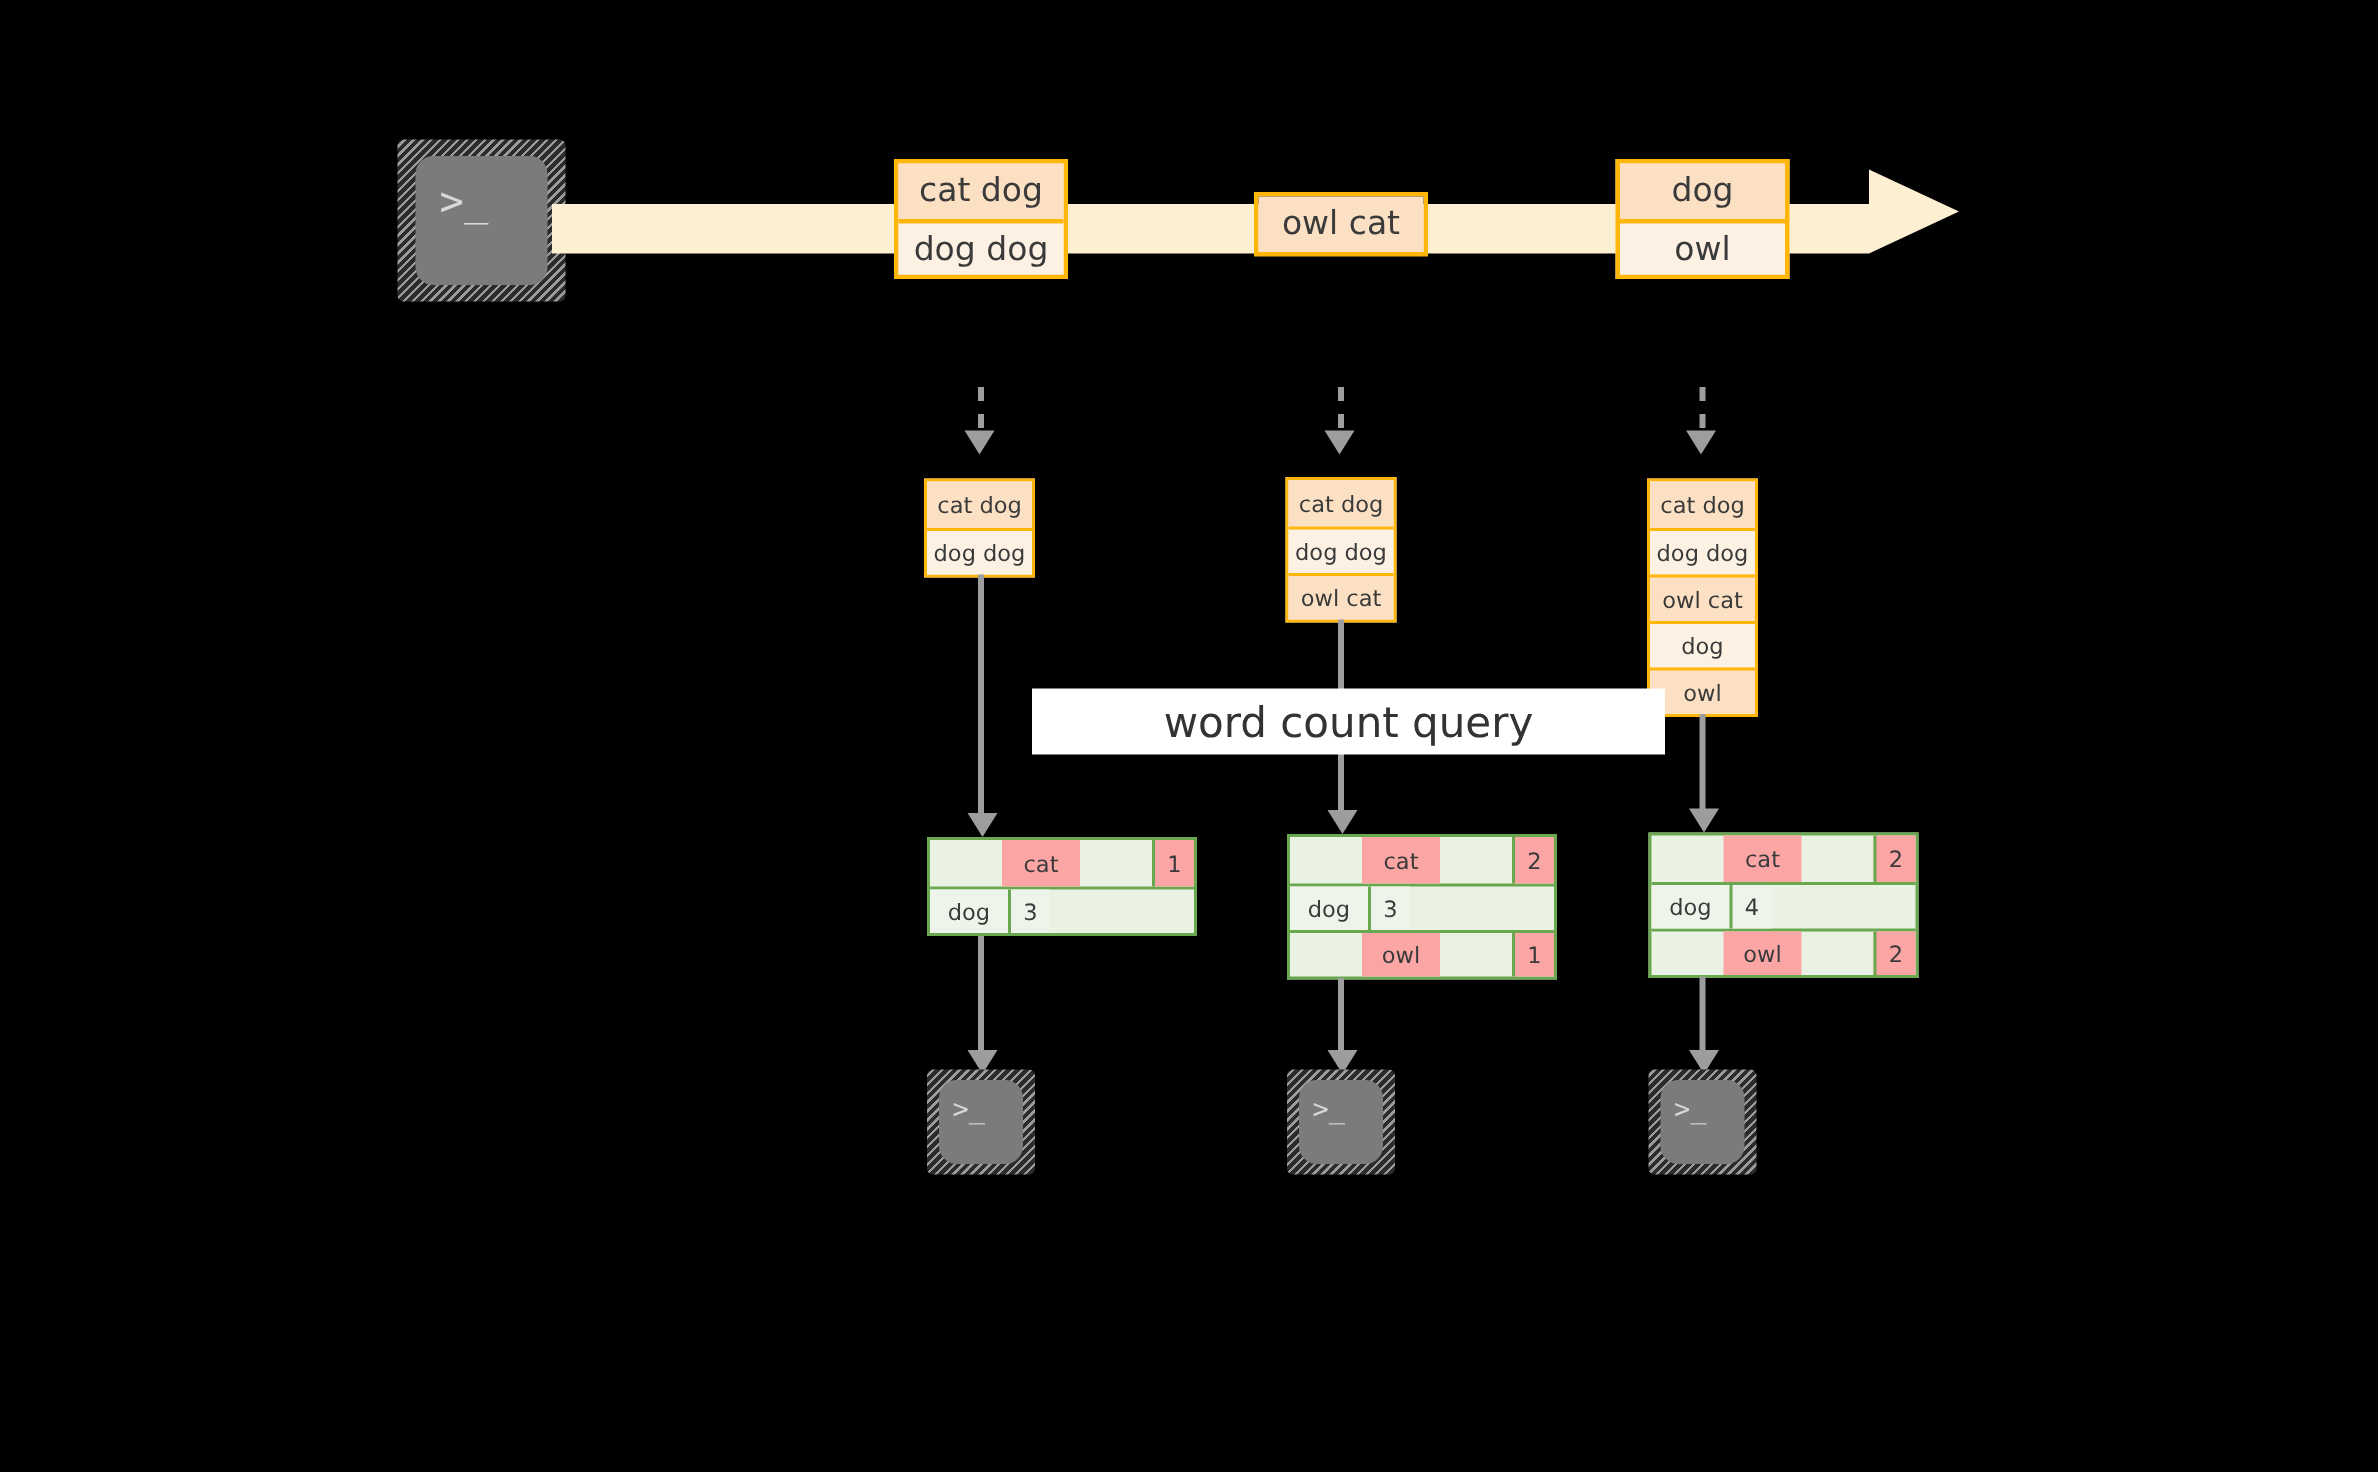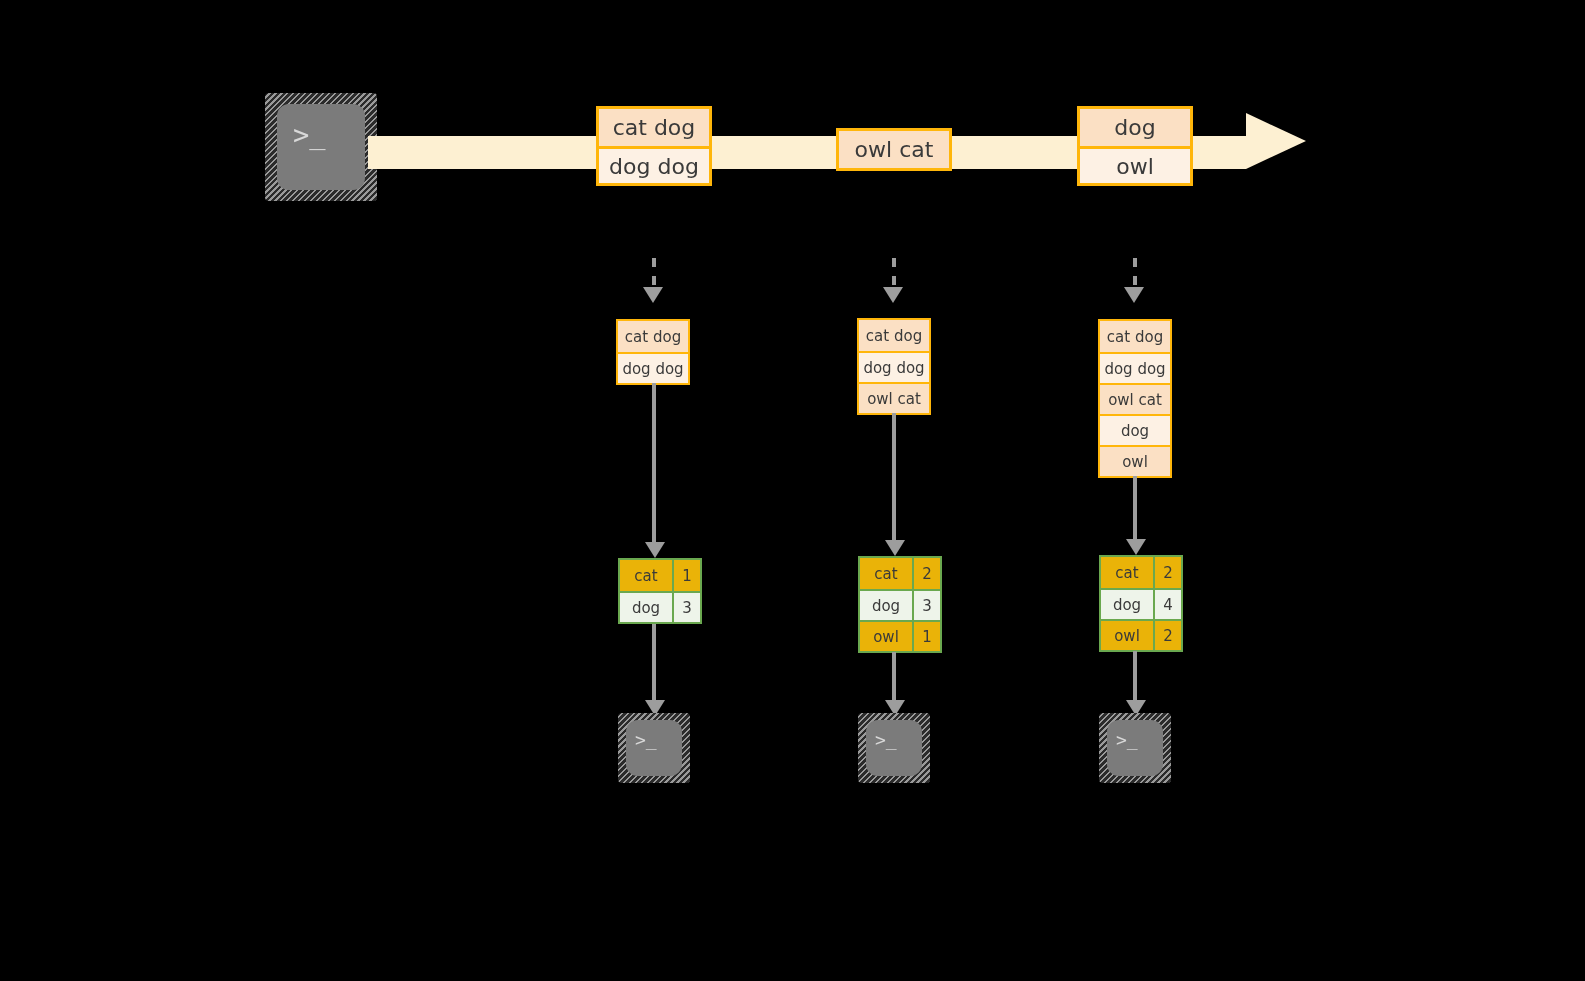--- a/index.html
+++ b/index.html
@@ -139,21 +139,21 @@
     box-sizing: border-box;
     display: flex;
     align-items: center;
     justify-content: center;
     font-size: 15px;
     color: #3a3a3a;
     white-space: nowrap;
   }
   .res-cell.key { width: 52px; }
   .res-cell.val { width: 28px; border-left: 2px solid #6aa84f; }
-  .res-row.r-a .res-cell { background: #eab308; }
+  .res-row.r-a .res-cell { background: #fca5a5; margin-left: 48px; }
   .res-row.r-b .res-cell { background: #eef4ea; }
 
   
   .vline {
     position: absolute;
     width: 4px;
     background: #9d9d9d;
   }
   .vline.dashed {
     background: none;
@@ -312,14 +312,17 @@
 
   <div class="vline" style="left:1133px; top:651px; height:53px;"></div>
   <div class="varrow" style="left:1126px; top:700px;"></div>
 
   <div class="terminal small" style="left:1099px; top:713px;">
     <div class="hatch"></div>
     <div class="face"></div>
     <div class="glyph">&gt;_</div>
   </div>
 
+  <div class="query-band">
+    <span class="label">word count query</span>
+  </div>
 
 </div>
 
 </body></html>

